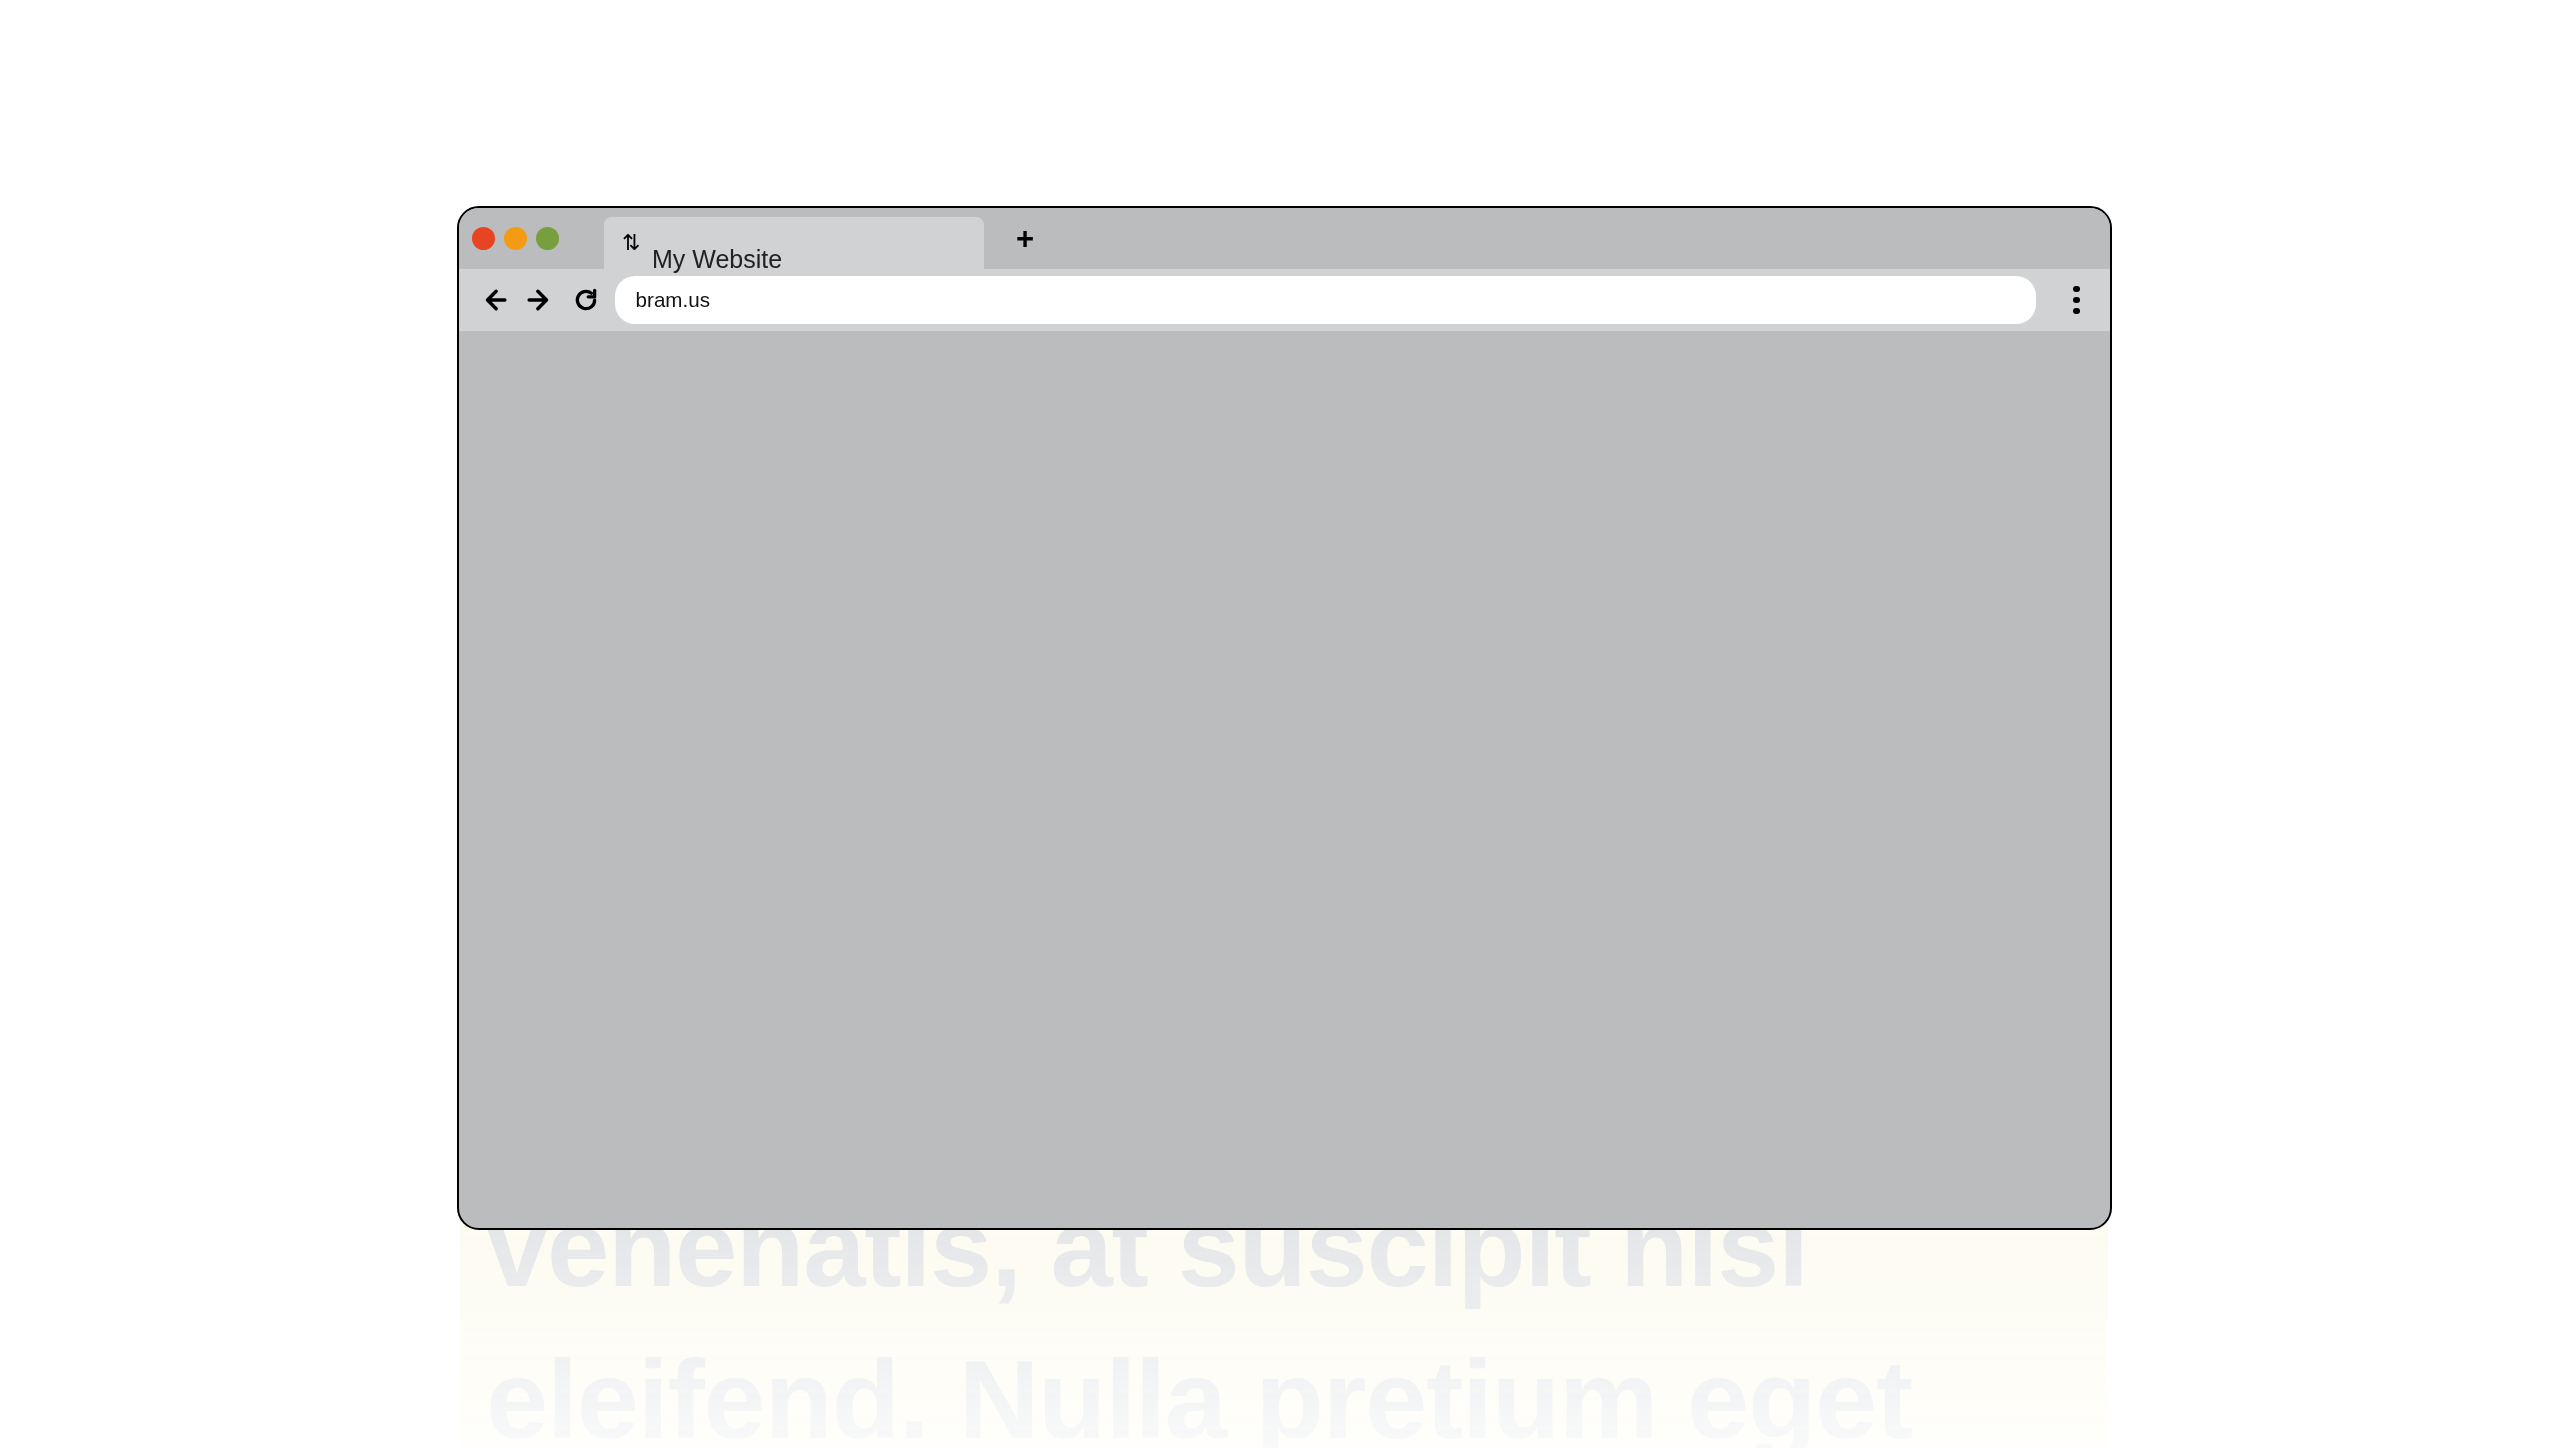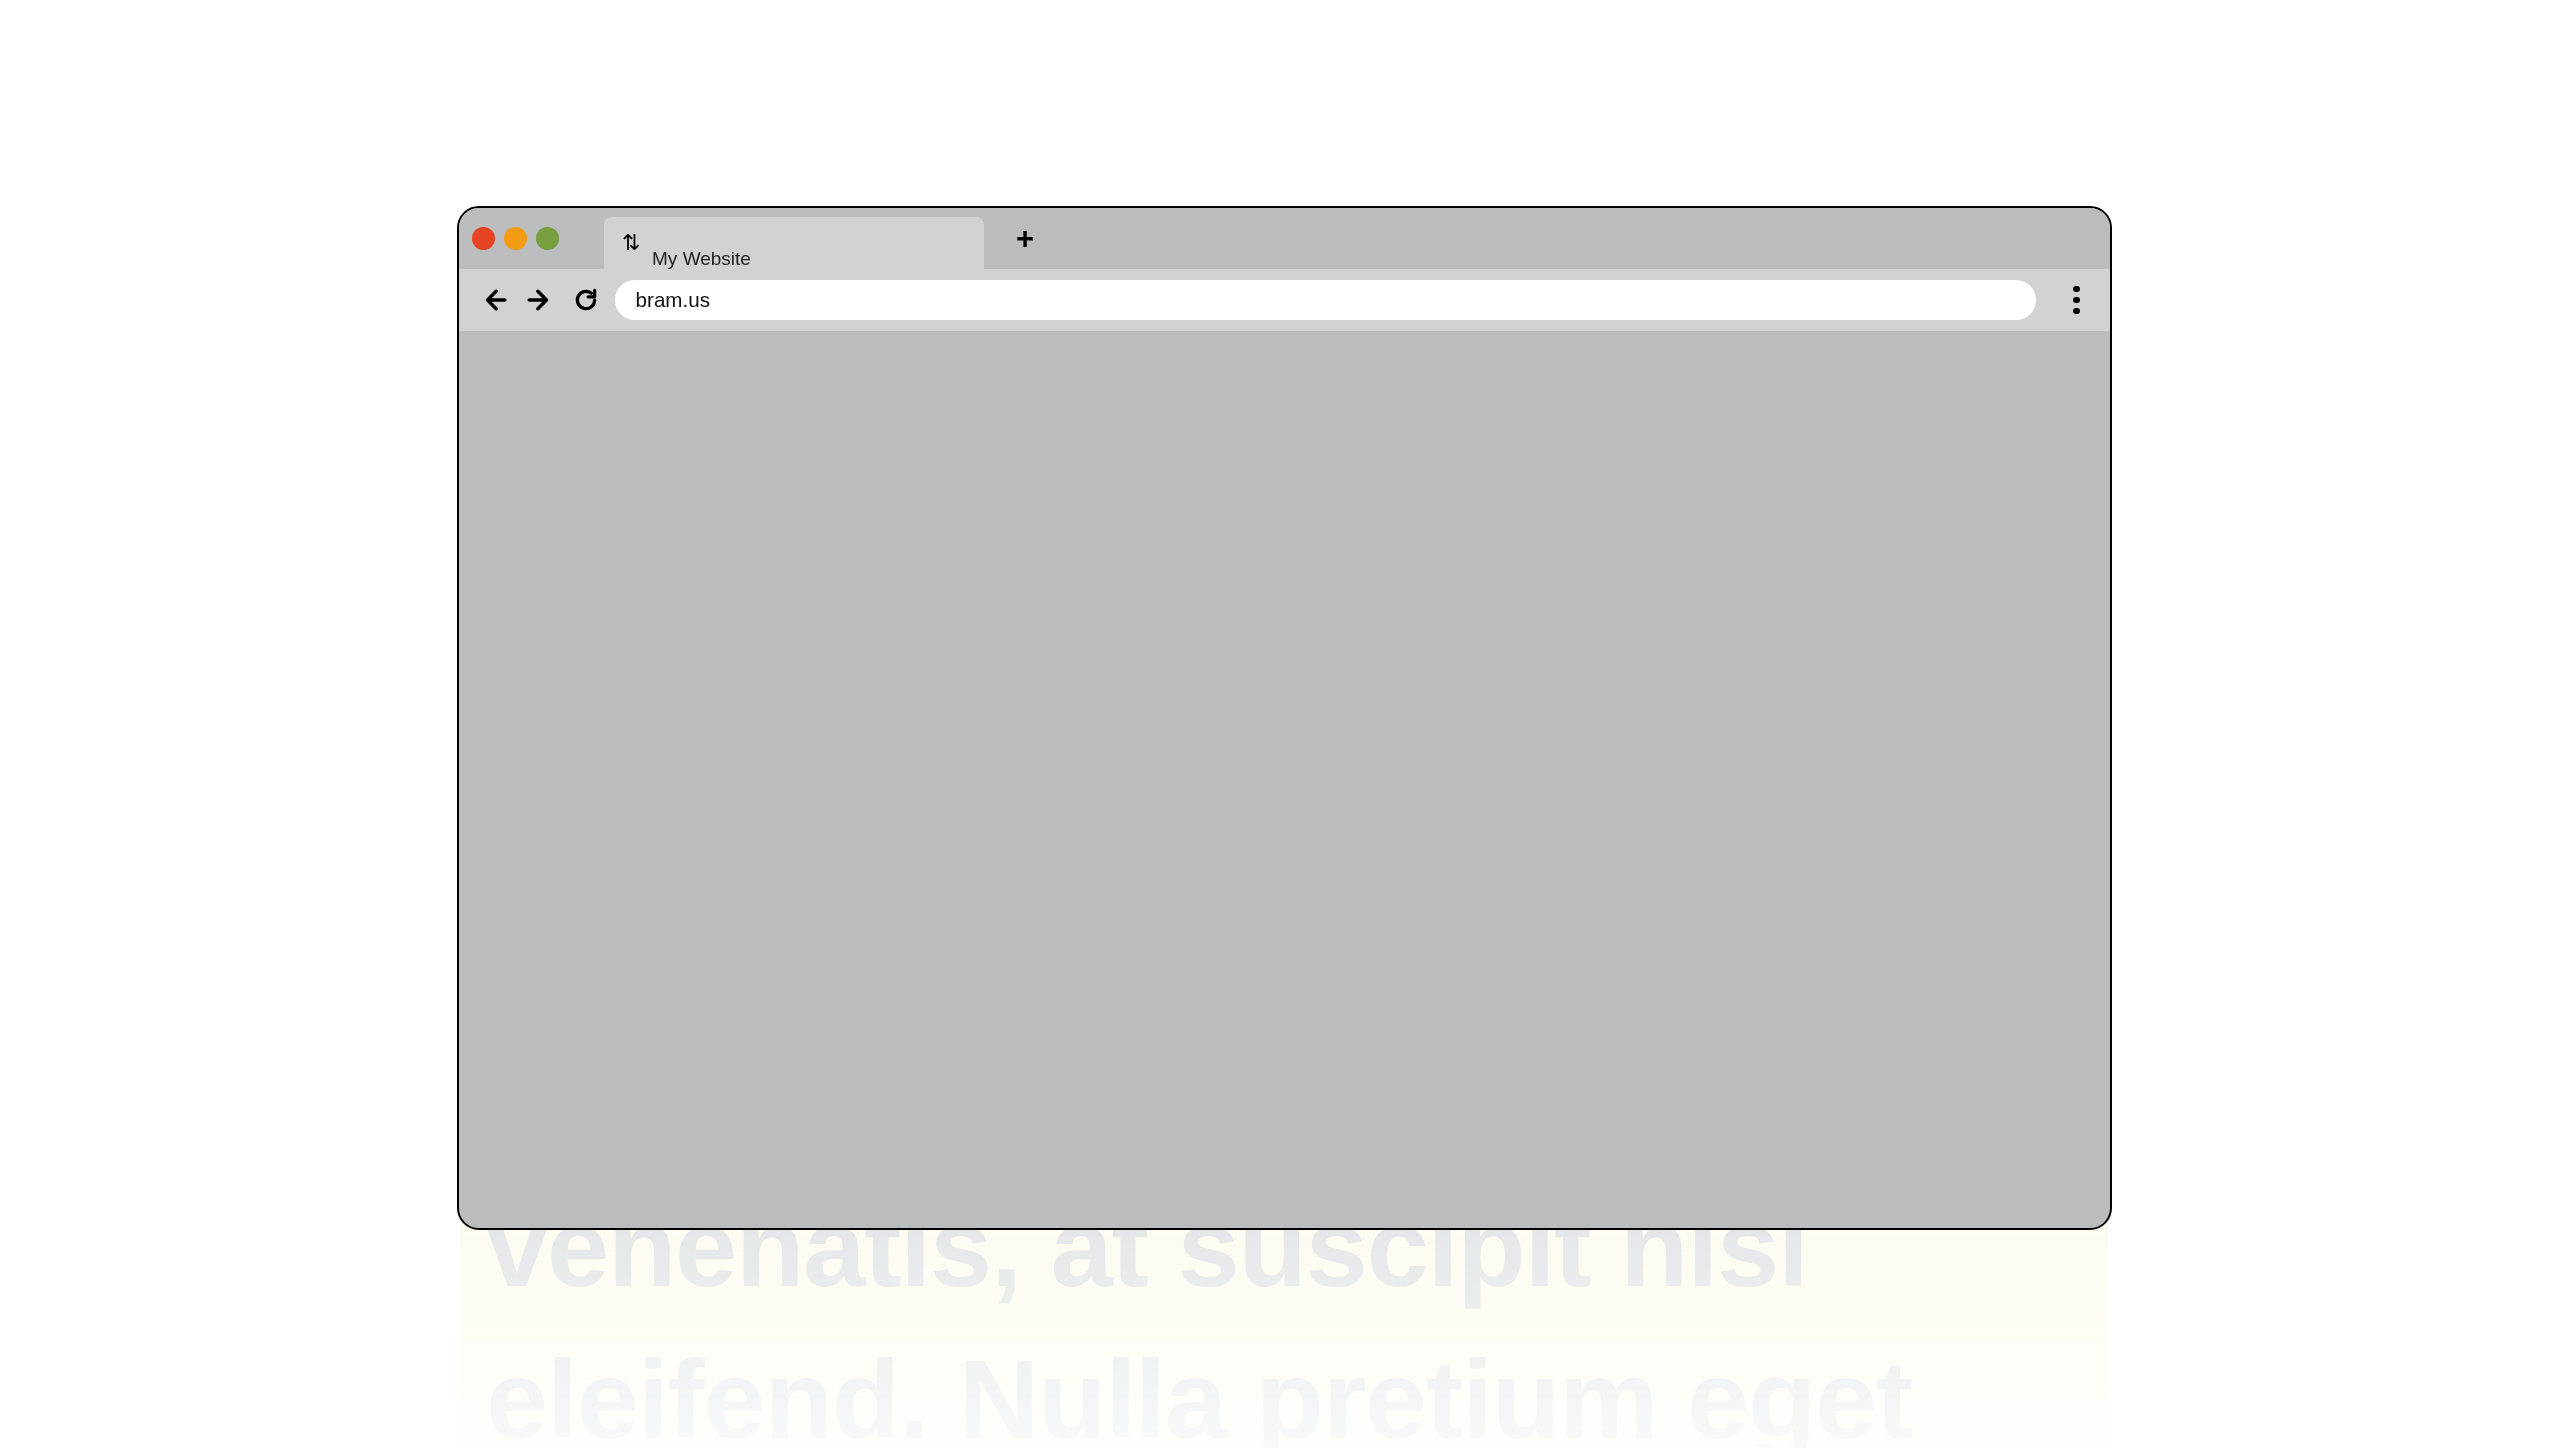--- a/index.html
+++ b/index.html
@@ -78,21 +78,21 @@
     padding: 0 18px;
     gap: 11.6px;
     min-width: 380px;
     margin-top: 9px;
   }
   .tab .favicon {
     font-size: 22px;
     line-height: 1;
   }
   .tab .tab-title {
-    font-size: 19px;
+    font-size: 25px;
     color: #222;
     margin-top: 32px;
   }
   .new-tab {
     width: 36px; height: 36px;
     margin-left: 23px;
     font-size: 31px;
     font-weight: 700;
     display: flex; align-items: center; justify-content: center;
     cursor: pointer;
@@ -111,21 +111,21 @@
     width: 33px; height: 33px;
     display: flex; align-items: center; justify-content: center;
     font-size: 28px;
     font-weight: 900;
     cursor: pointer;
   }
   .nav-btn svg { width: 26px; height: 26px; }
 
   .address {
     flex: 1;
-    height: 40px;
+    height: 48px;
     background: #fff;
     border-radius: 20px;
     display: flex;
     align-items: center;
     padding: 0 20.6px;
     font-size: 20.6px;
     color: #111;
   }
   .menu-btn {
     width: 31px; height: 31px;

